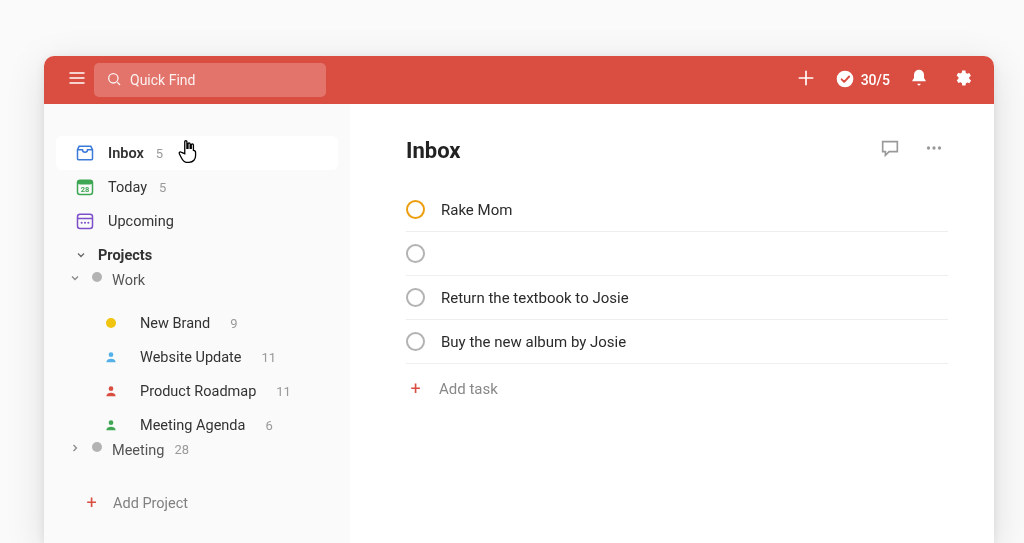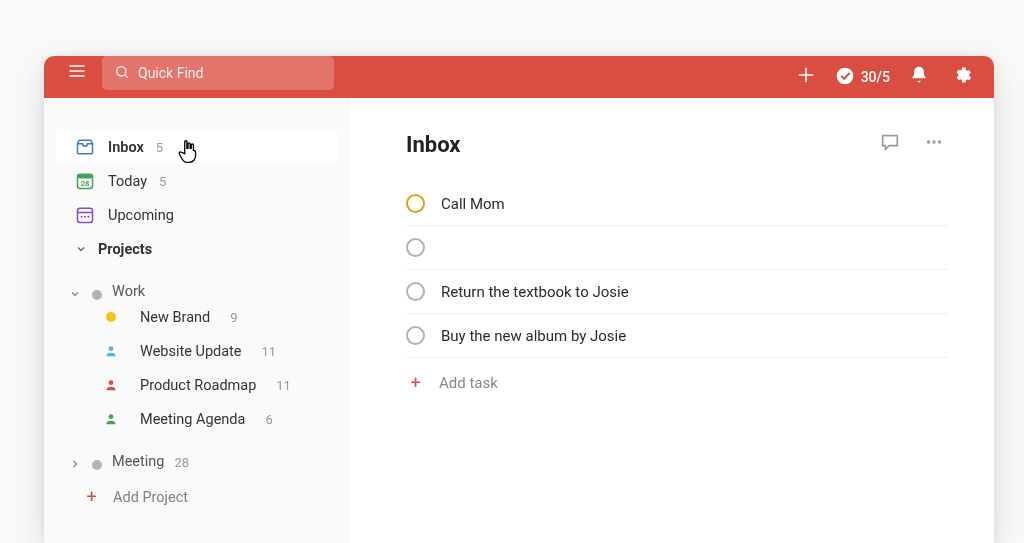--- a/index.html
+++ b/index.html
@@ -18,25 +18,25 @@
       right: 30px;
       bottom: 0;
       background: #ffffff;
       border-radius: 10px 10px 0 0;
       box-shadow: 0 10px 40px rgba(0,0,0,0.12), 0 2px 10px rgba(0,0,0,0.08);
       overflow: hidden;
       display: flex;
       flex-direction: column;
     }
     .topbar {
-      height: 42px;
+      height: 48px;
       background: #da4e42;
       display: flex;
+      align-items: center;
       padding: 0 16px;
-      gap: 8px;
       color: #ffffff;
     }
     .menu-btn {
       width: 34px; height: 34px;
       display: flex; align-items: center; justify-content: center;
       border-radius: 4px;
       cursor: pointer;
     }
     .searchbox {
       display: flex;
@@ -102,21 +102,21 @@
     .projects-header {
       display: flex; align-items: center; gap: 10px;
       height: 34px;
       padding: 0 12px 0 18px;
       margin: 0 12px;
       font-weight: 700;
       cursor: pointer;
       text-align: right;
     }
     .proj-group-row {
-      display: flex; align-items: flex-end; gap: 10px;
+      display: flex; align-items: flex-start; gap: 10px;
       height: 34px;
       padding: 0 12px 0 6px;
       margin: 0 12px 0 18px;
       cursor: pointer;
       color: #555;
     }
     .dot {
       width: 10px; height: 10px; border-radius: 50%;
       background: #b3b3b3;
       flex-shrink: 0;
@@ -382,21 +382,21 @@
                   <circle cx="18" cy="12" r="1.8"></circle>
                 </svg>
             </span>
           </div>
         </div>
       </div>
 
       <div id="task-list">
           <div class="task-row">
             <span class="task-check p1"></span>
-            <span>Call Mom</span>
+            <span>Rake Mom</span>
           </div>
           <div class="task-row">
             <span class="task-check p4"></span>
           </div>
           <div class="task-row">
             <span class="task-check p4"></span>
             <span>Return the textbook to Josie</span>
           </div>
           <div class="task-row">
             <span class="task-check p4"></span>

